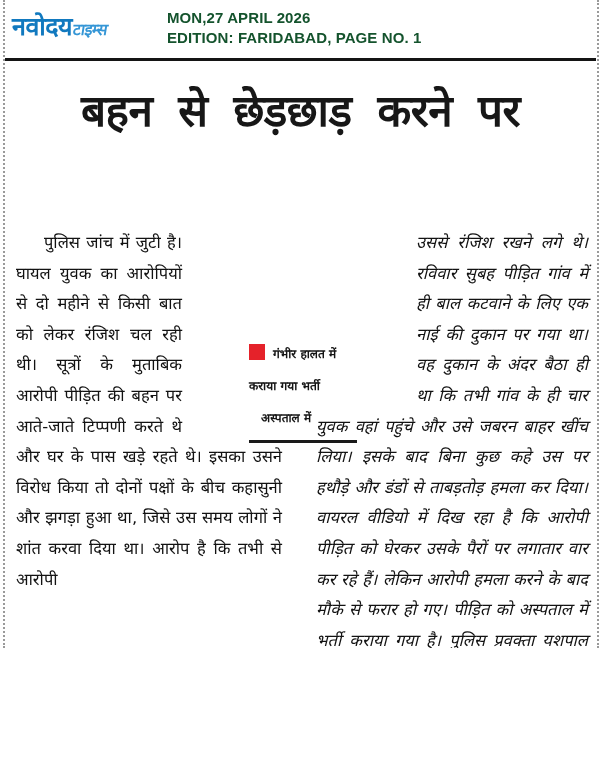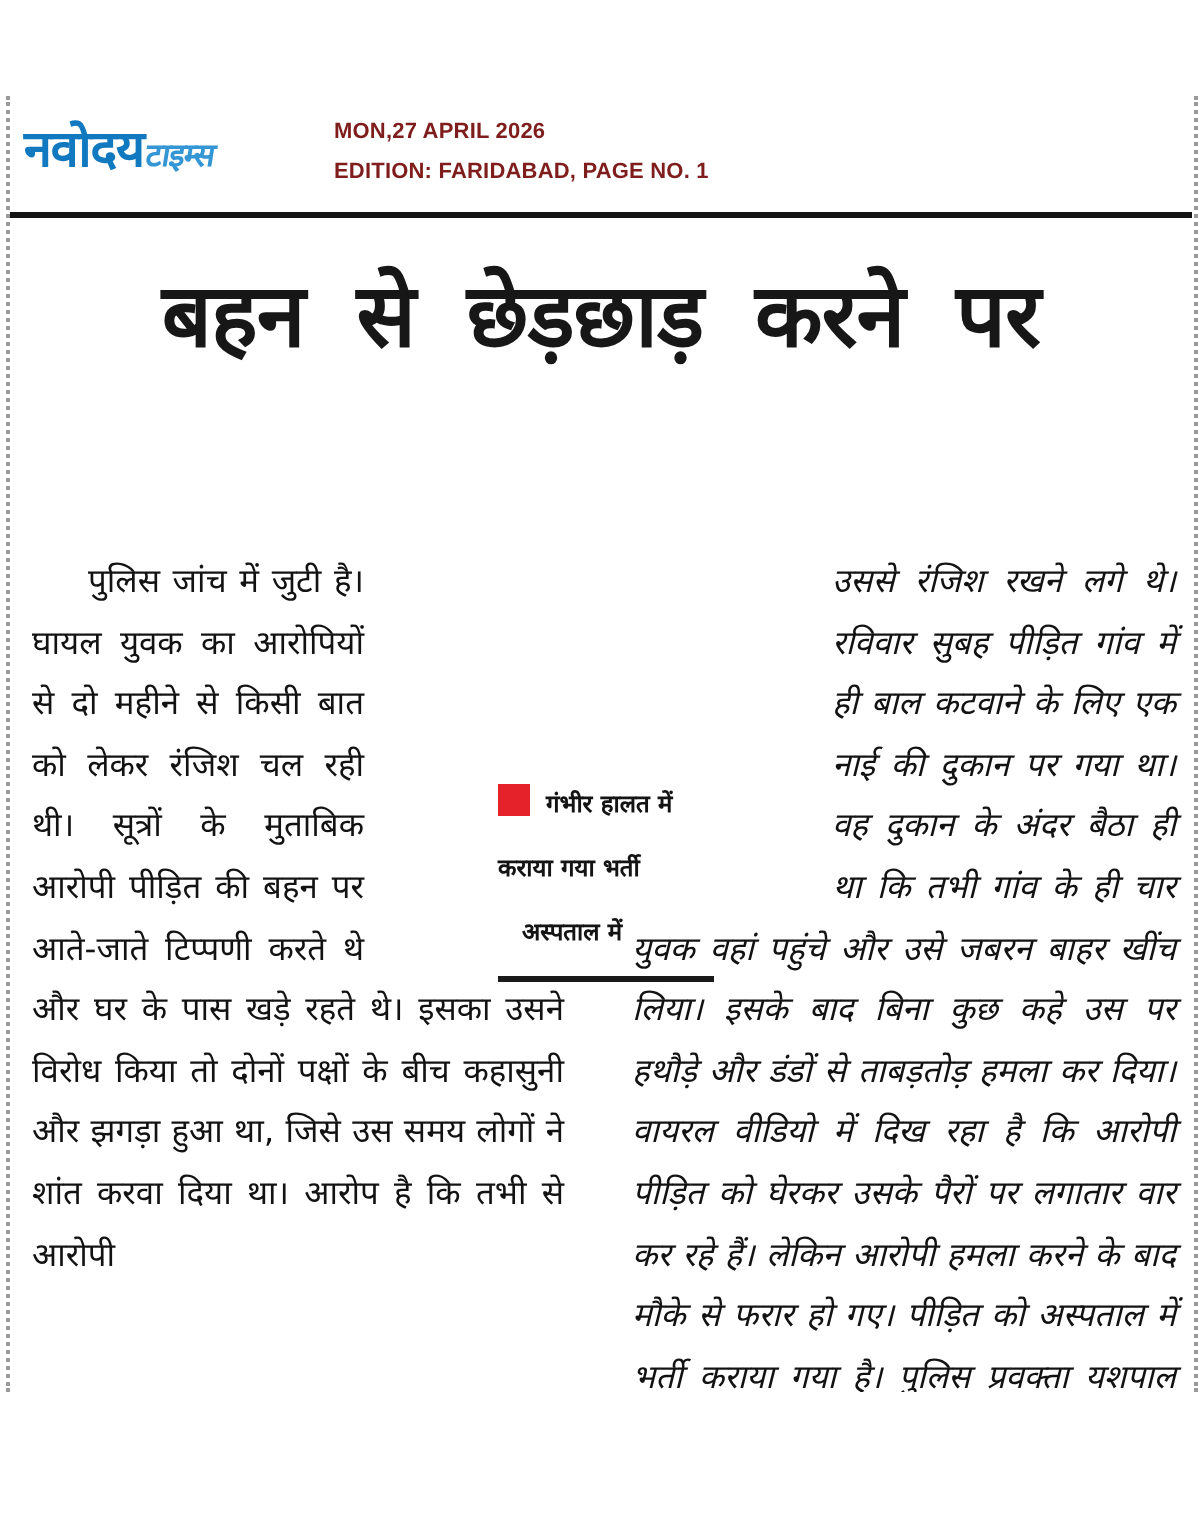--- a/index.html
+++ b/index.html
@@ -11,21 +11,20 @@
     font-family: "Liberation Sans", "DejaVu Sans", sans-serif;
     color: #111111;
   }
   .clipping {
     position: relative;
     width: 601px;
     height: 648px;
     background: #ffffff;
     box-sizing: border-box;
     overflow: hidden;
-    margin-top: 48px;
   }
 
   
   .frame-left,
   .frame-right {
     position: absolute;
     top: 0;
     bottom: 0;
     width: 0;
     border-left: 2px dotted #9a9a9a;
@@ -65,23 +64,23 @@
     transform: skewX(-9deg);
     margin-left: 1px;
     letter-spacing: -0.5px;
   }
   .edition-block {
     position: absolute;
     left: 155px;
     top: 2px;
     font-family: "Liberation Sans", sans-serif;
     font-weight: 700;
-    font-size: 11px;
+    font-size: 15px;
     line-height: 20px;
-    color: #7f1d1d;
+    color: #14532d;
     letter-spacing: 0.1px;
   }
   .edition-line { display: block; white-space: nowrap; }
 
   .rule-top {
     position: absolute;
     left: 5px;
     right: 5px;
     top: 58px;
     height: 3px;

